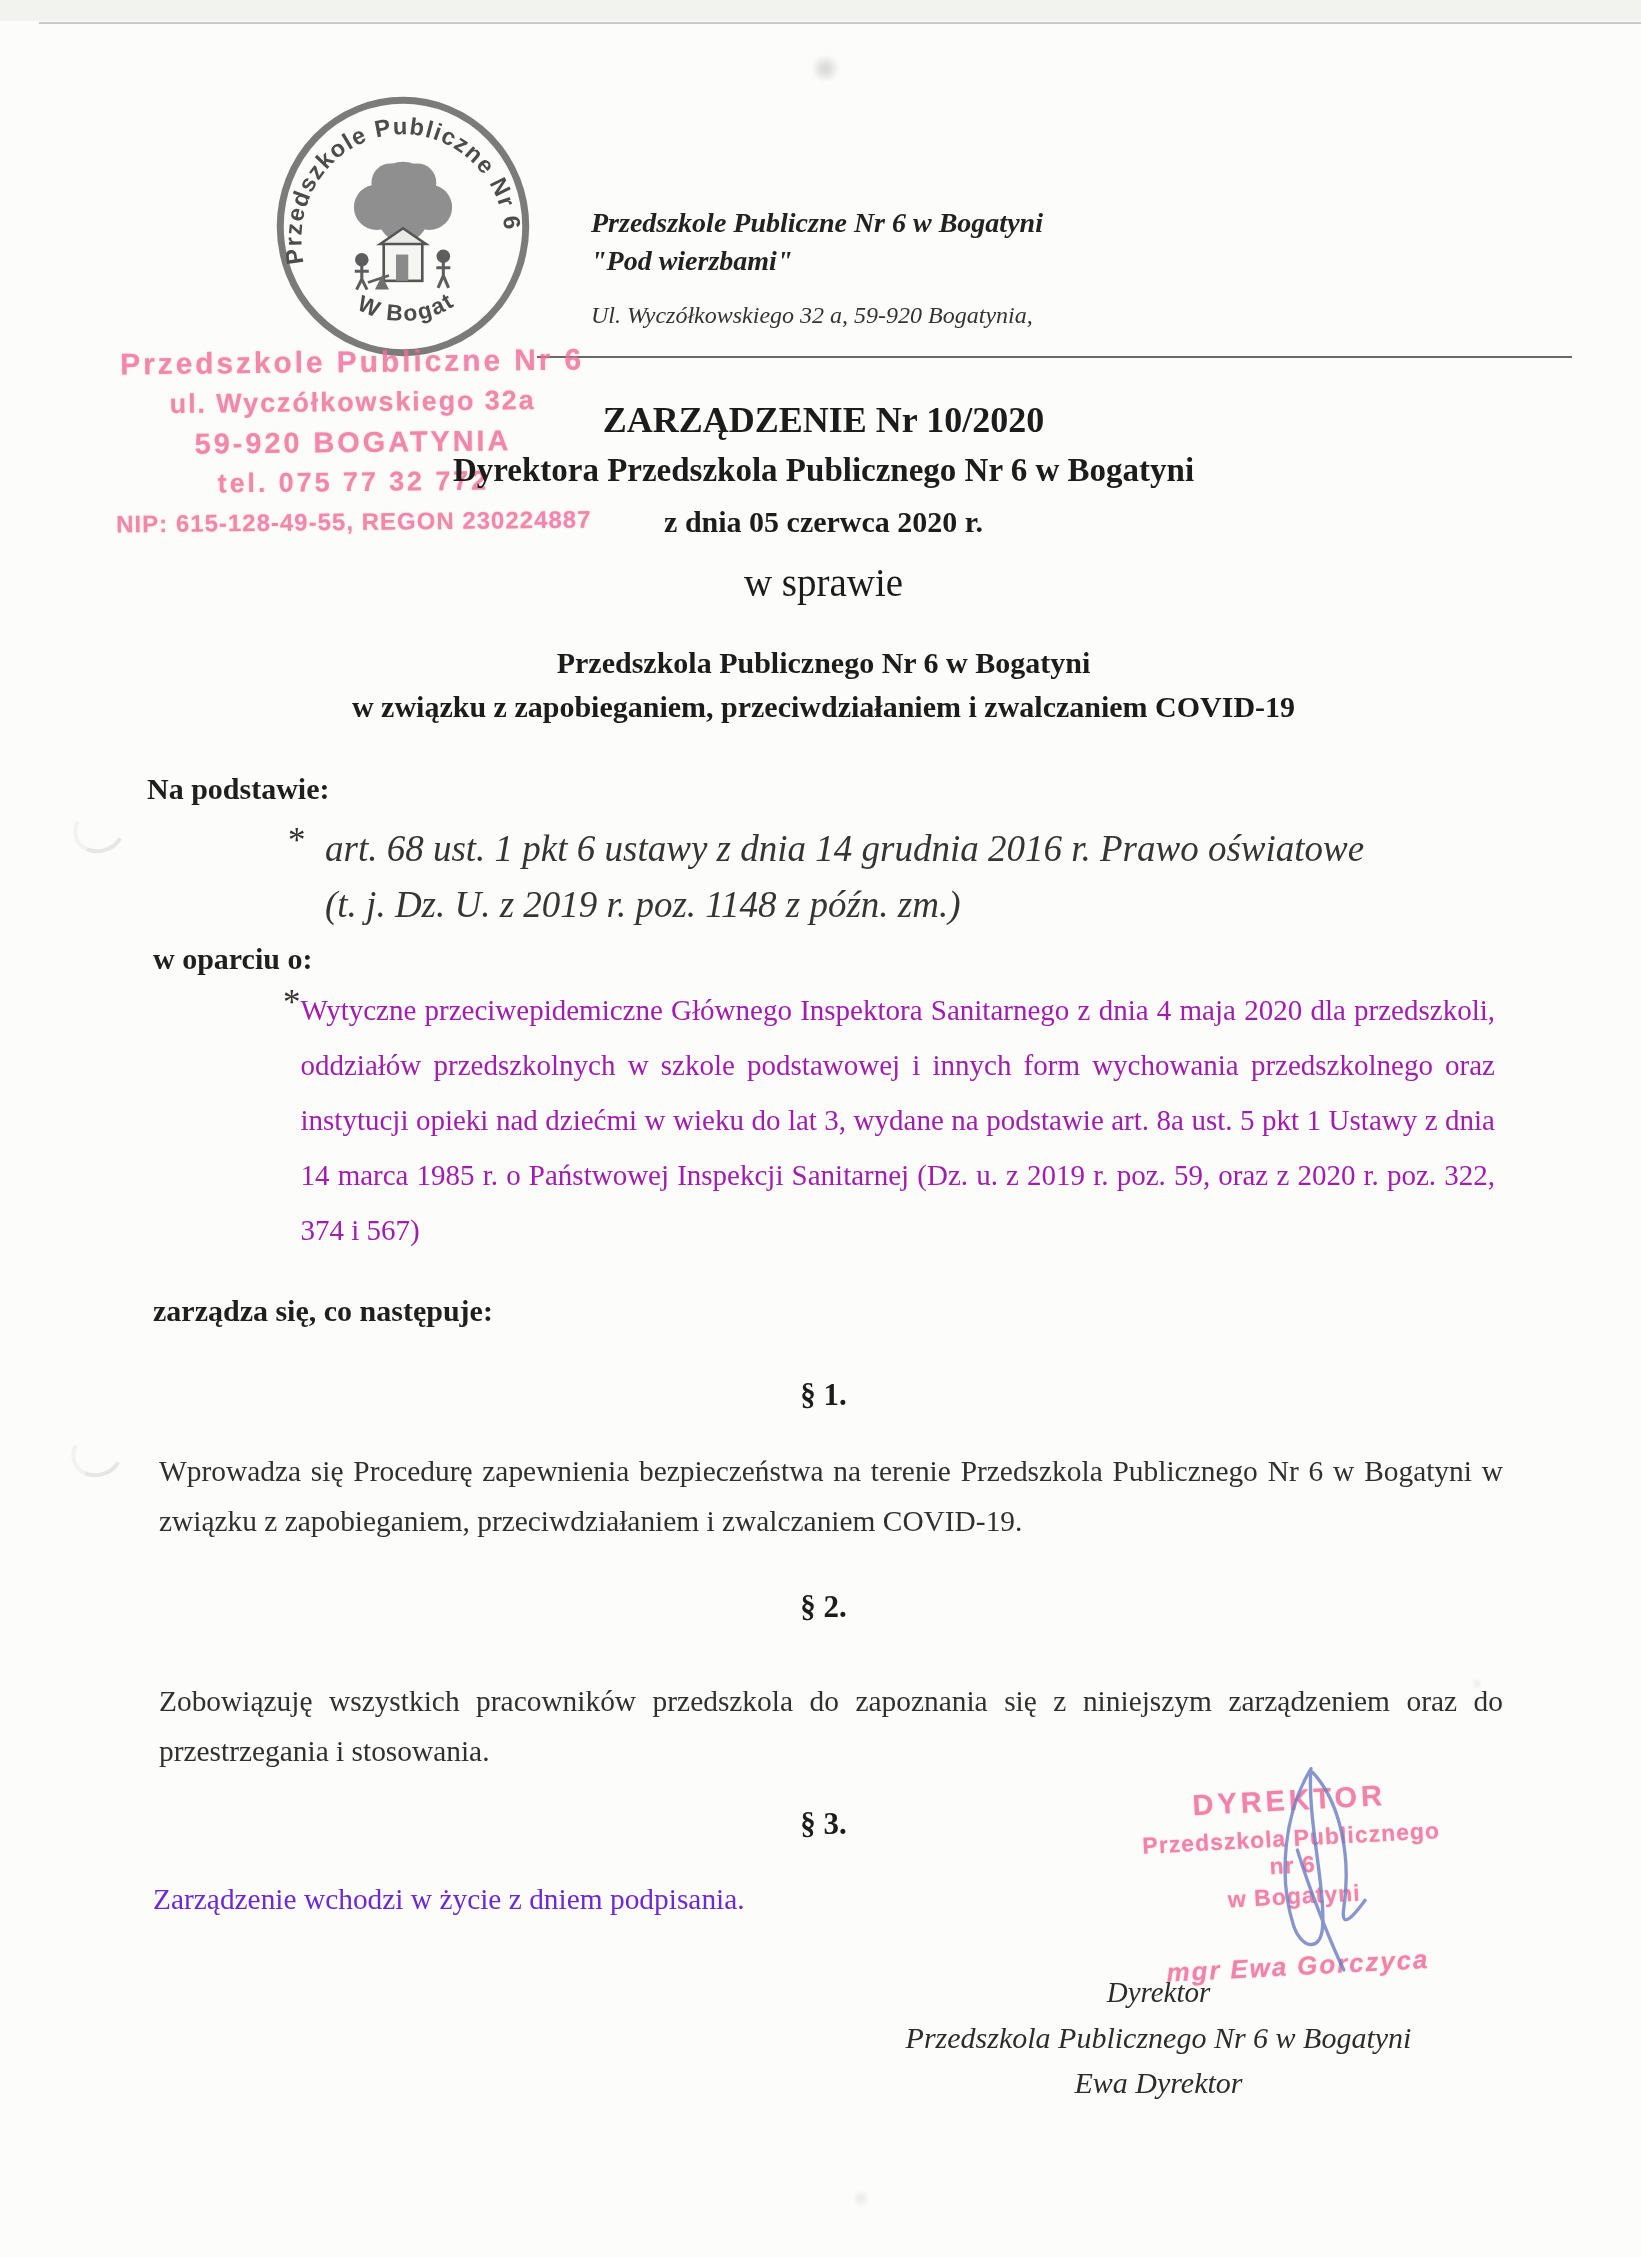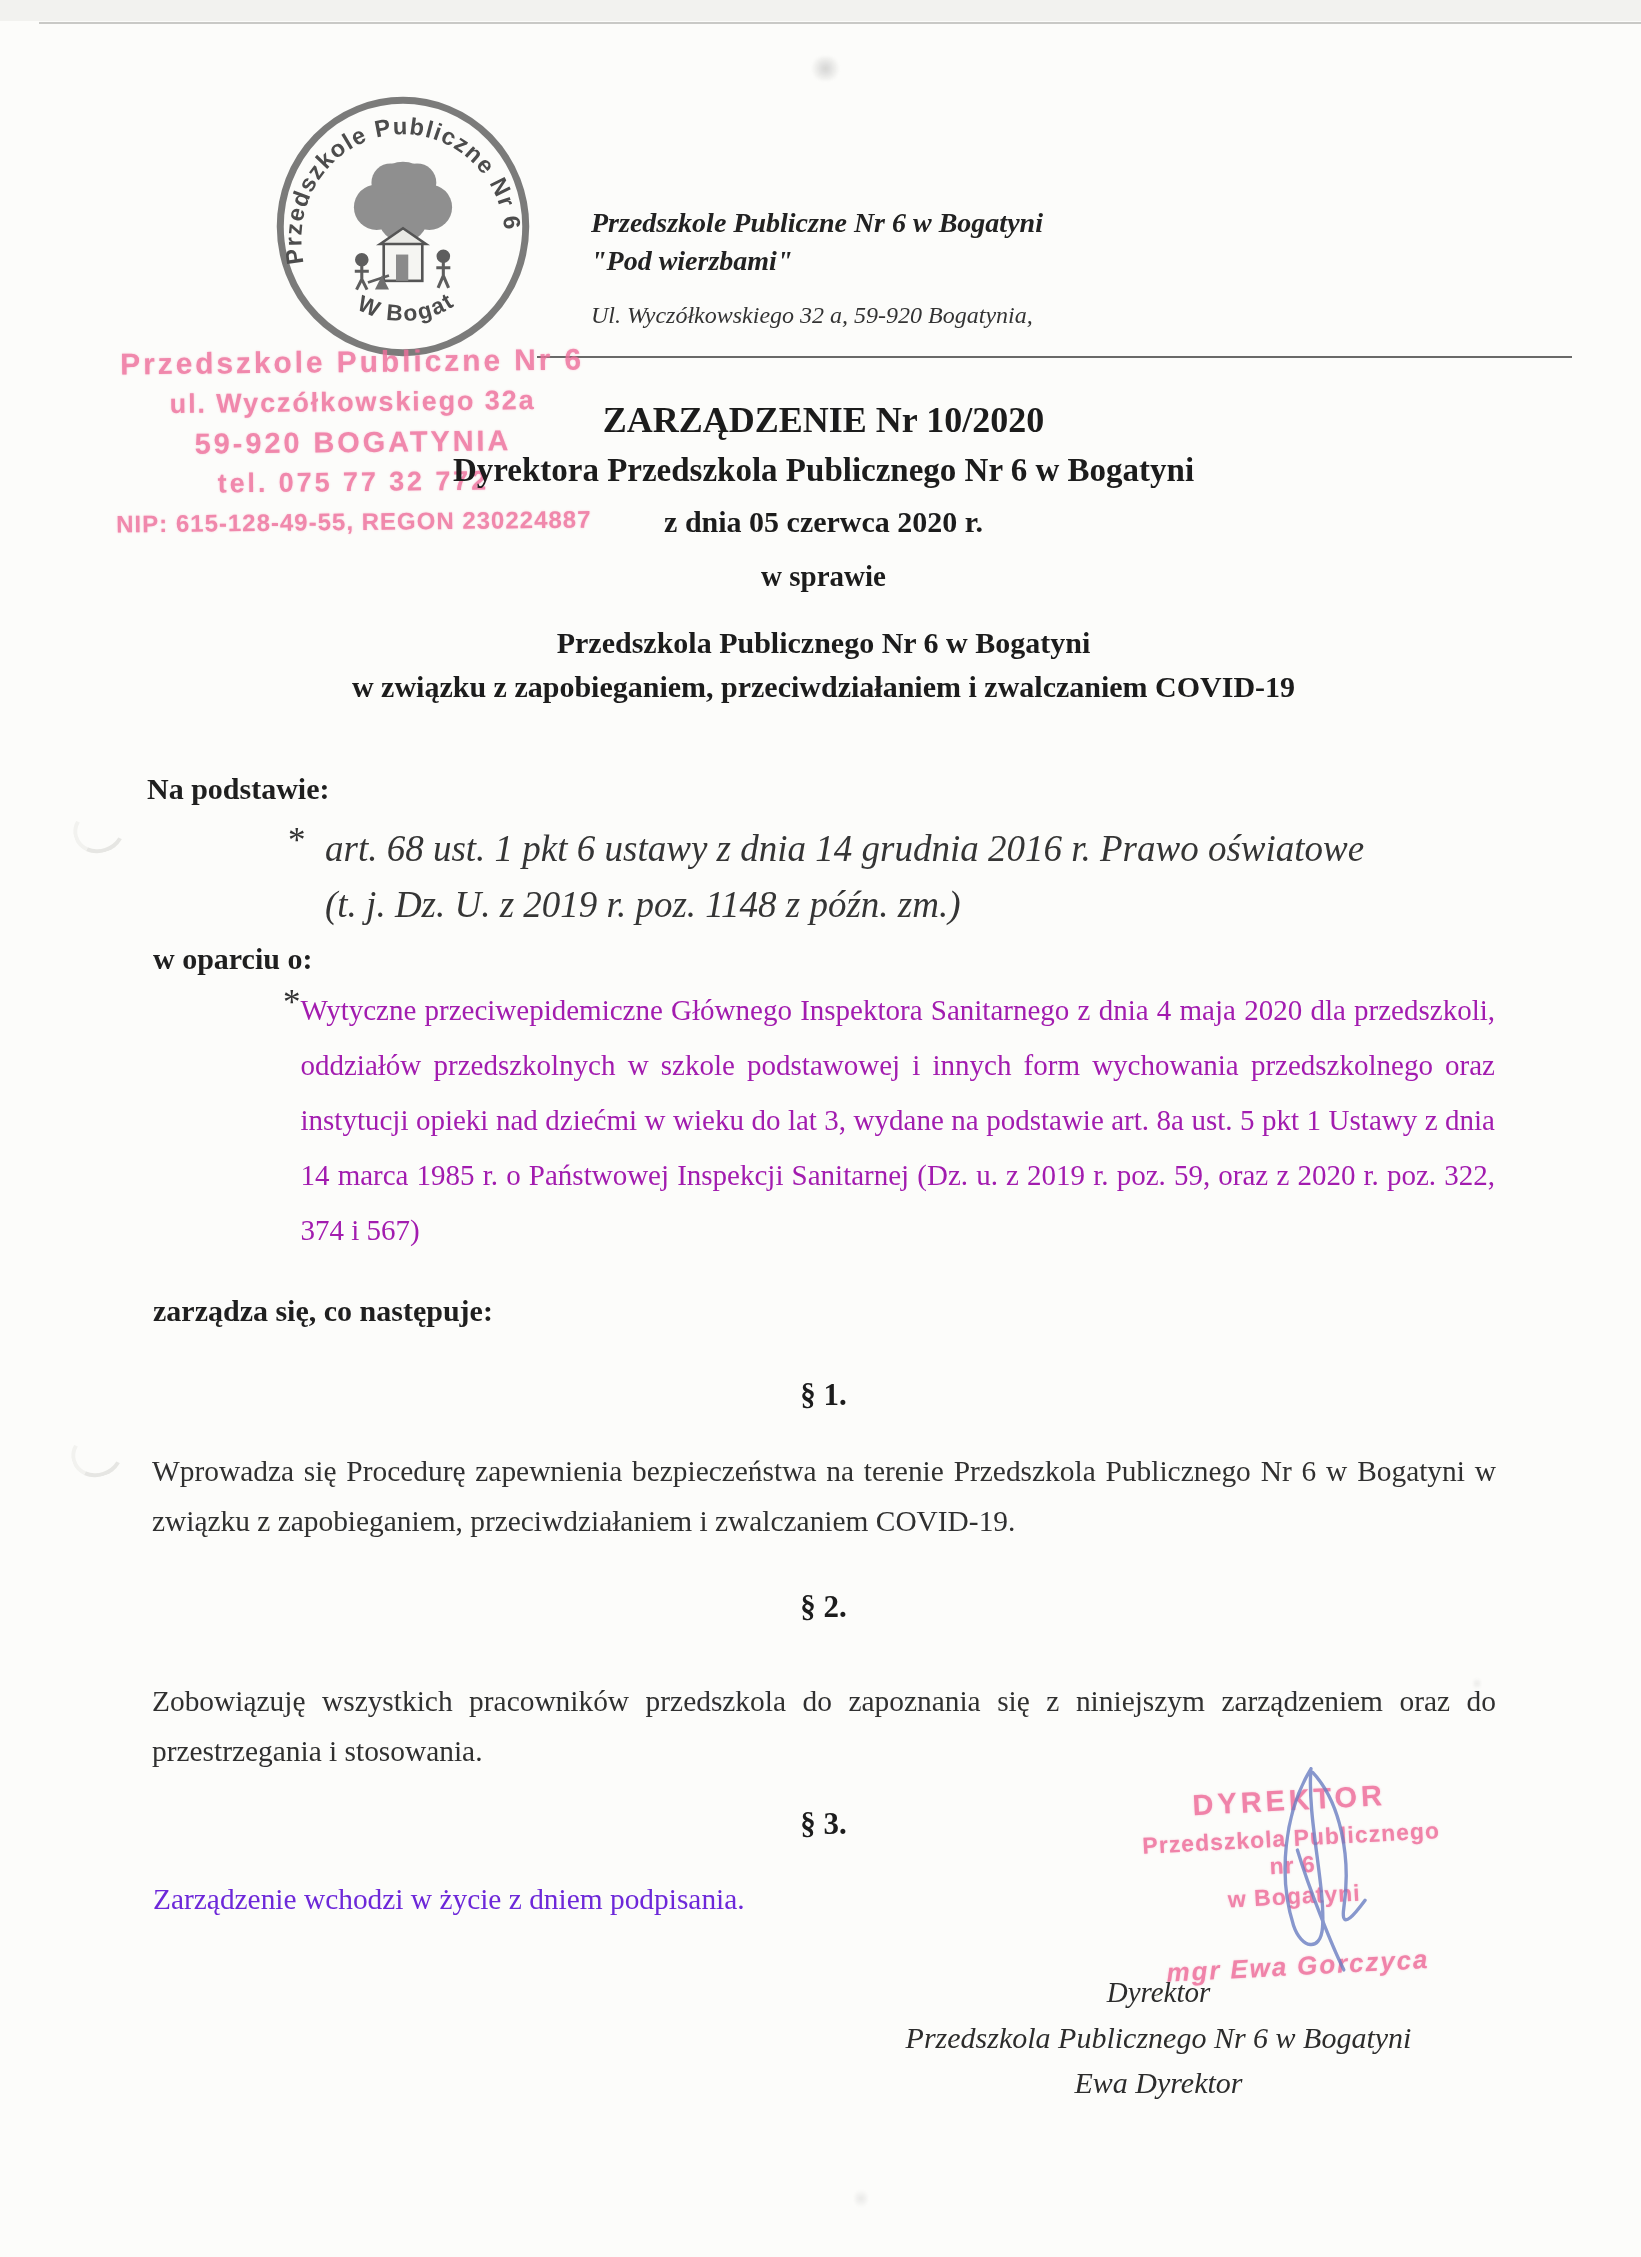--- a/index.html
+++ b/index.html
@@ -48,41 +48,41 @@
   .as2 { font-size:27px; letter-spacing:1.9px; }
   .as3 { font-size:29px; letter-spacing:2.9px; }
   .as4 { font-size:27px; letter-spacing:2.9px; }
   .as5 { font-size:24px; letter-spacing:1px; }
 
   
   .title-block { position:absolute; left:150px; top:399px; width:1347px; text-align:center; color:#1c1c1c; }
   .t1 { font-size:36px; font-weight:bold; margin-bottom:10.6px; }
   .t2 { font-size:33px; font-weight:bold; margin-bottom:16.4px; }
   .t3 { font-size:30px; font-weight:bold; margin-bottom:21px; }
-  .t4 { font-size:29px; font-weight:bold; margin-bottom:28px; }
+  .t4 { font-size:39px; font-weight:normal; margin-bottom:36px; }
   .subject { font-size:30px; font-weight:bold; line-height:44px; }
 
   
   .h-bold { position:absolute; font-size:30px; font-weight:bold; color:#1f1f1f; }
   .na-podstawie { left:147px; top:772px; }
   .w-oparciu    { left:153px; top:942px; }
   .zarzadza     { left:153px; top:1294px; }
 
   .bullet-row { position:absolute; display:flex; }
   .bullet-star { width:37px; font-size:35px; line-height:39px; color:#333; }
   .b1 { left:288px; top:821px; width:1139px; }
   .b1 .bullet-text { font-style:italic; font-size:37px; line-height:56px; color:#353535; }
   .b2 { left:283px; top:983px; width:1212px; }
   .b2 .bullet-text { font-size:29px; line-height:55px; color:#a21caf;
                      text-align:justify; text-align-last:left; }
 
   .sec-num { position:absolute; left:150px; width:1347px; text-align:center;
              font-size:31px; font-weight:bold; color:#1c1c1c; }
   .sec1-num { top:1377px; } .sec2-num { top:1589px; } .sec3-num { top:1806px; }
-  .sec-para { position:absolute; left:152px; width:1344px;
+  .sec-para { position:absolute; left:159px; width:1344px;
               font-size:29.4px; line-height:50px; color:#303030;
               text-align:justify; text-align-last:left; }
   .sec1-para { top:1446px; } .sec2-para { top:1676px; }
   .sec3-para { position:absolute; left:153px; top:1883px; font-size:29.4px; color:#6d28d9; }
 
   
   .dir-stamp {
     position:absolute; left:1139px; top:1784px; width:309px;
     text-align:center; transform:rotate(-3deg);
     font-family:"Liberation Sans", sans-serif; font-weight:bold;

